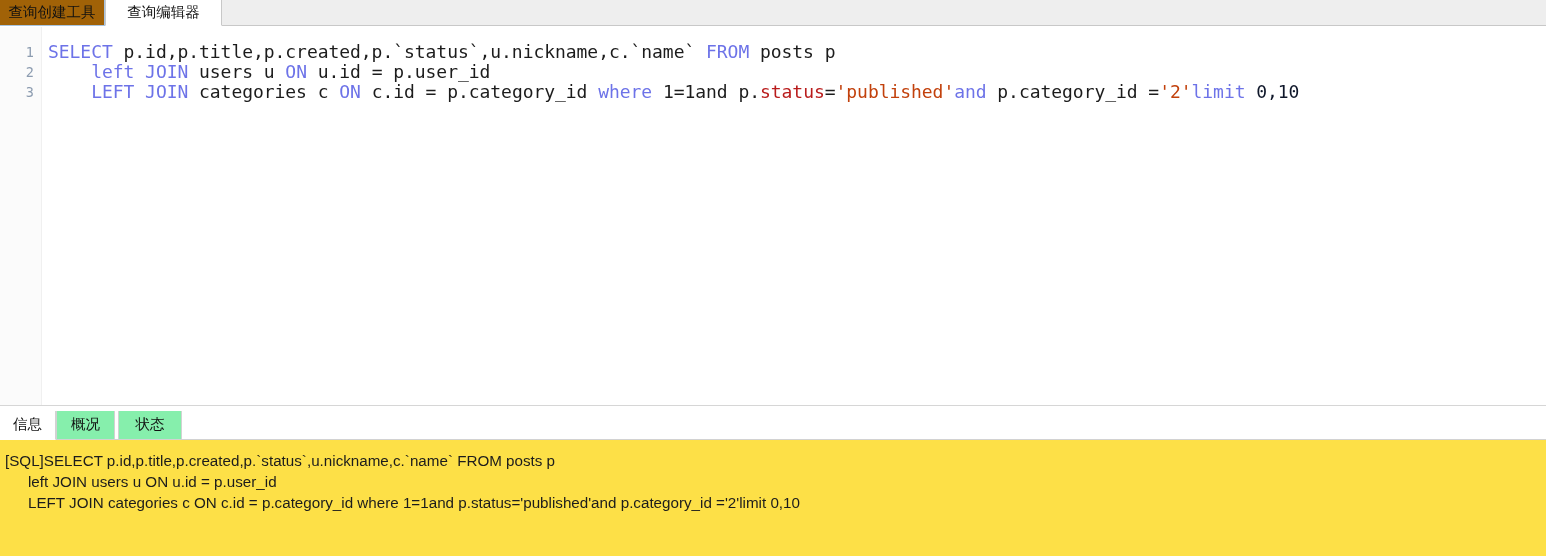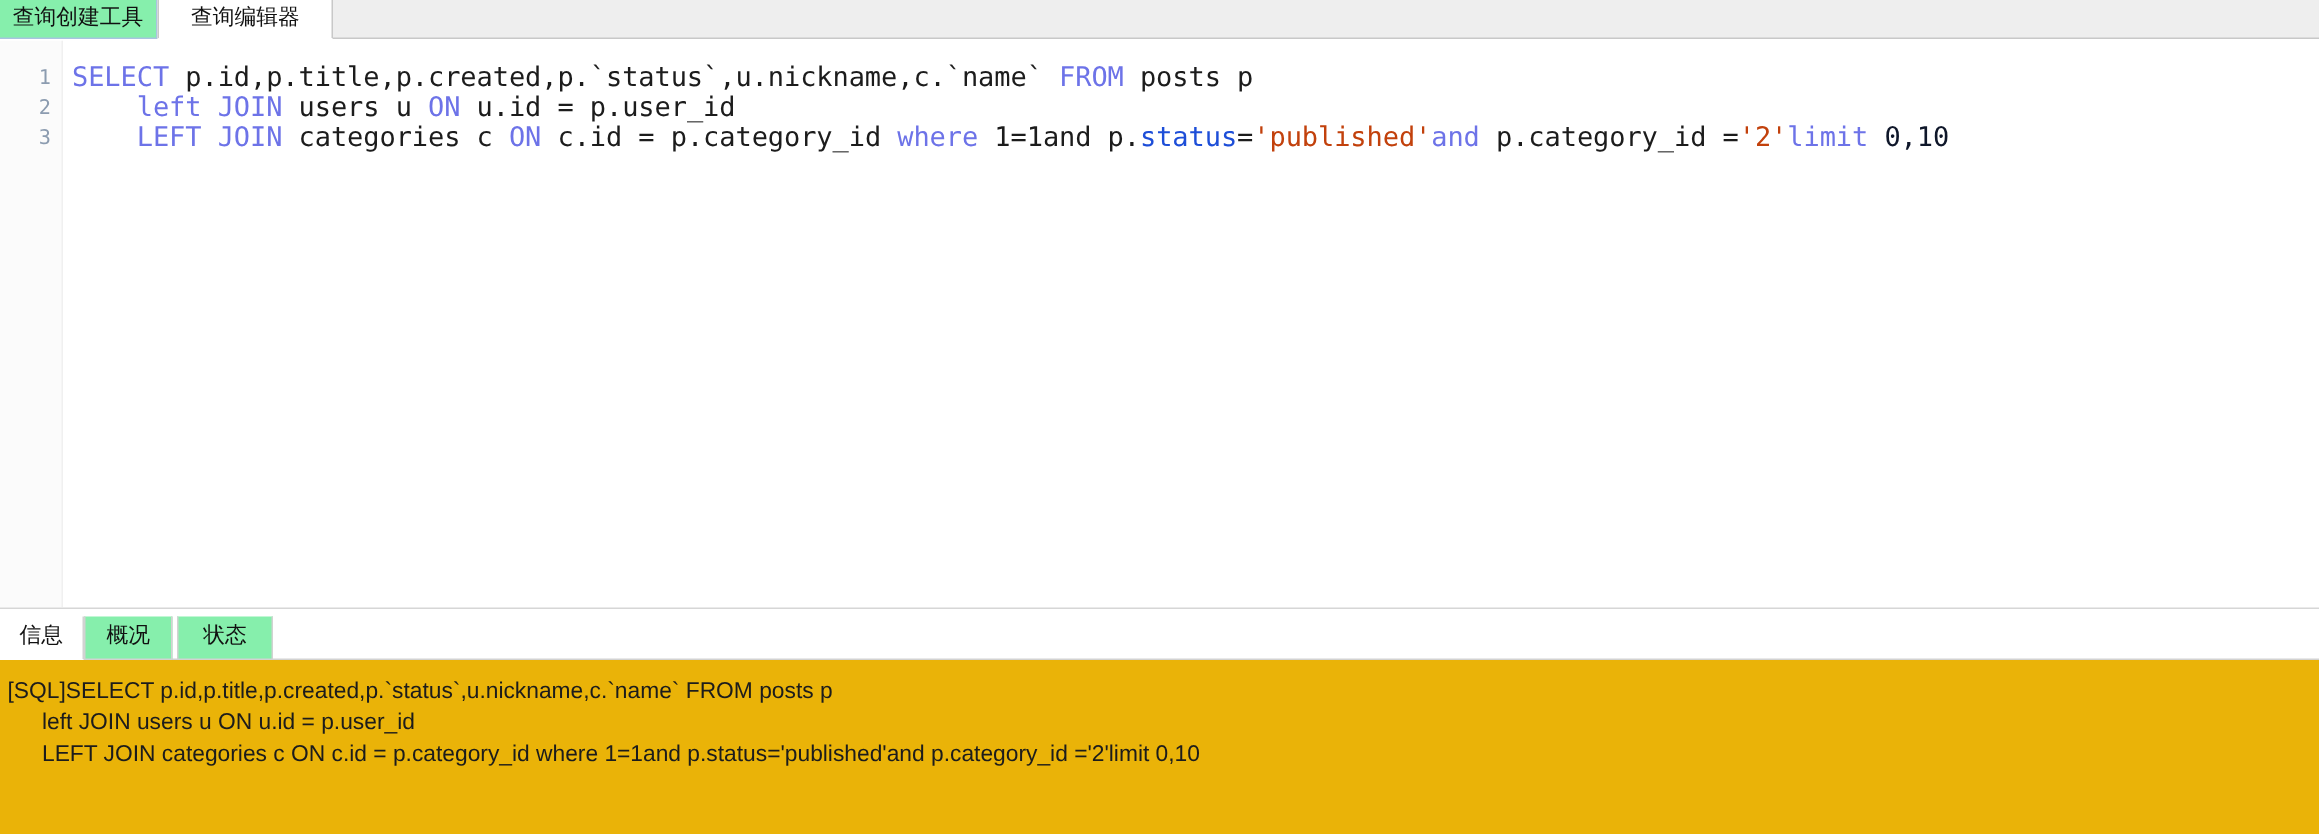--- a/index.html
+++ b/index.html
@@ -34,21 +34,21 @@
     font-size: 14.5px;
     line-height: 24px;
     text-align: center;
     color: #111111;
     cursor: default;
     white-space: nowrap;
   }
   .tab-query-builder {
     left: 0;
     width: 105px;
-    background: #86efac;
+    background: #a16207;
     border: 1px solid #a8c4e0;
     border-left: none;
     border-top: none;
   }
   .tab-query-editor {
     left: 105px;
     width: 117px;
     background: #ffffff;
     border-left: 1px solid #c8c8c8;
     border-right: 1px solid #c8c8c8;
@@ -90,21 +90,21 @@
     font-family: "DejaVu Sans Mono", monospace;
     font-size: 18px;
     line-height: 20px;
     white-space: pre;
     color: #1c1c1c;
     letter-spacing: -0.05px;
   }
   .code .kw   { color: #6d73e8; }
   .code .str  { color: #c2410c; }
   .code .num  { color: #0f172a; }
-  .code .fld  { color: #1d4ed8; }
+  .code .fld  { color: #b91c1c; }
 
   
   .splitter {
     position: absolute;
     left: 0; top: 405px;
     width: 1546px;
     height: 6px;
     background: #ffffff;
     border-top: 1px solid #d6d6d6;
     box-sizing: border-box;
@@ -146,21 +146,21 @@
   .btab-1 { left: 0;   width: 56px; border-left: none; }
   .btab-2 { left: 56px;  width: 59px; }
   .btab-3 { left: 118px; width: 64px; }
 
   
   .log-pane {
     position: absolute;
     left: 0; top: 440px;
     width: 1546px;
     height: 116px;
-    background: #eab308;
+    background: #fde047;
     overflow: hidden;
   }
   .log-line {
     position: absolute;
     font-family: "Liberation Sans", sans-serif;
     font-size: 15.2px;
     line-height: 21px;
     color: #1c1c1c;
     white-space: pre;
   }

